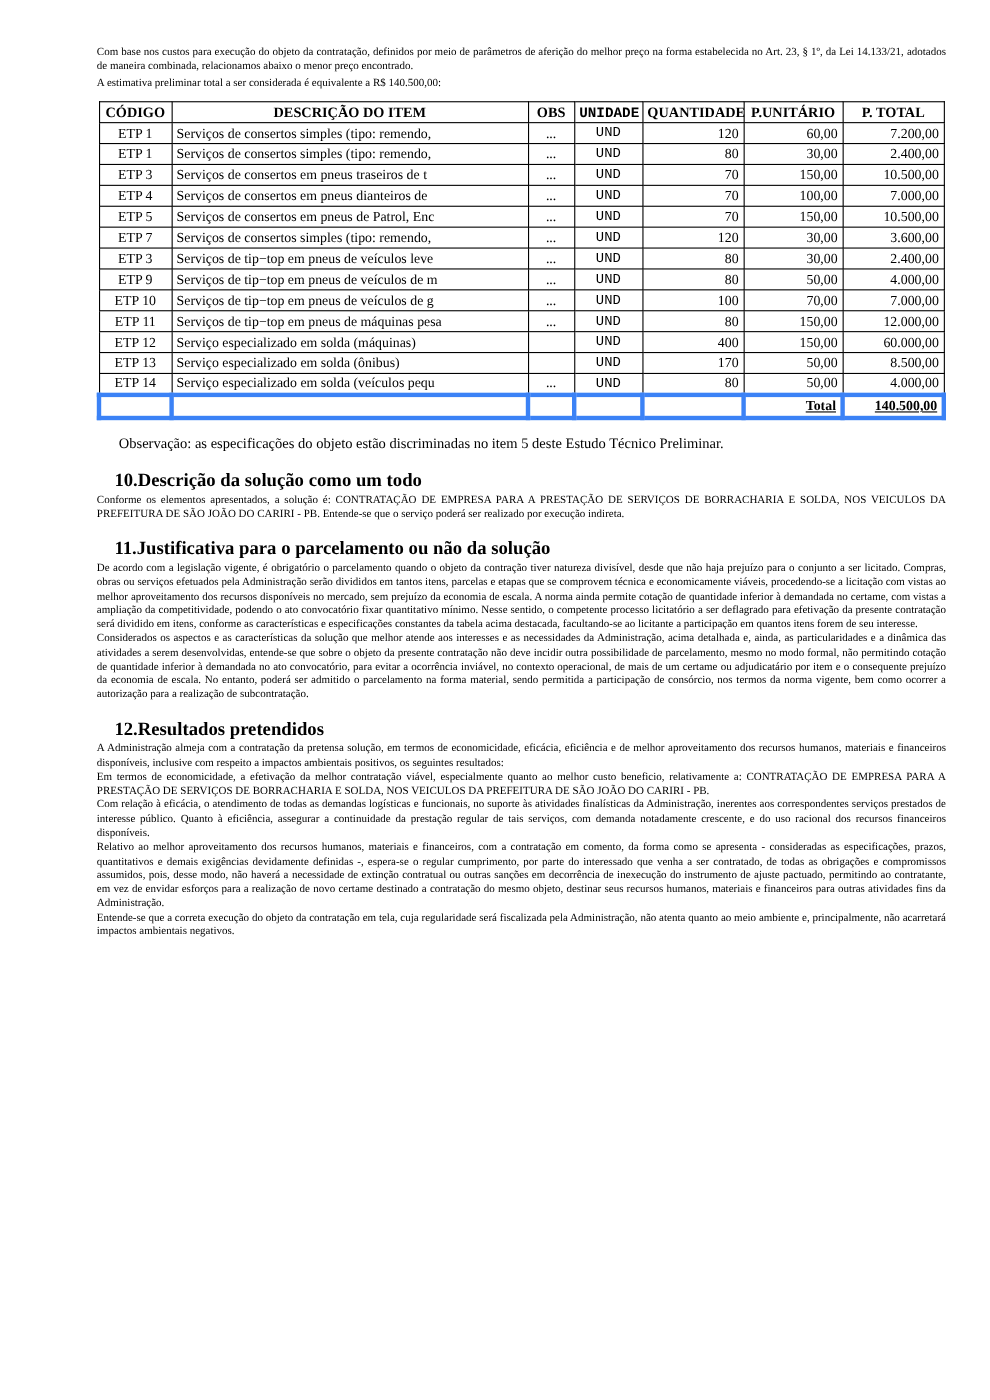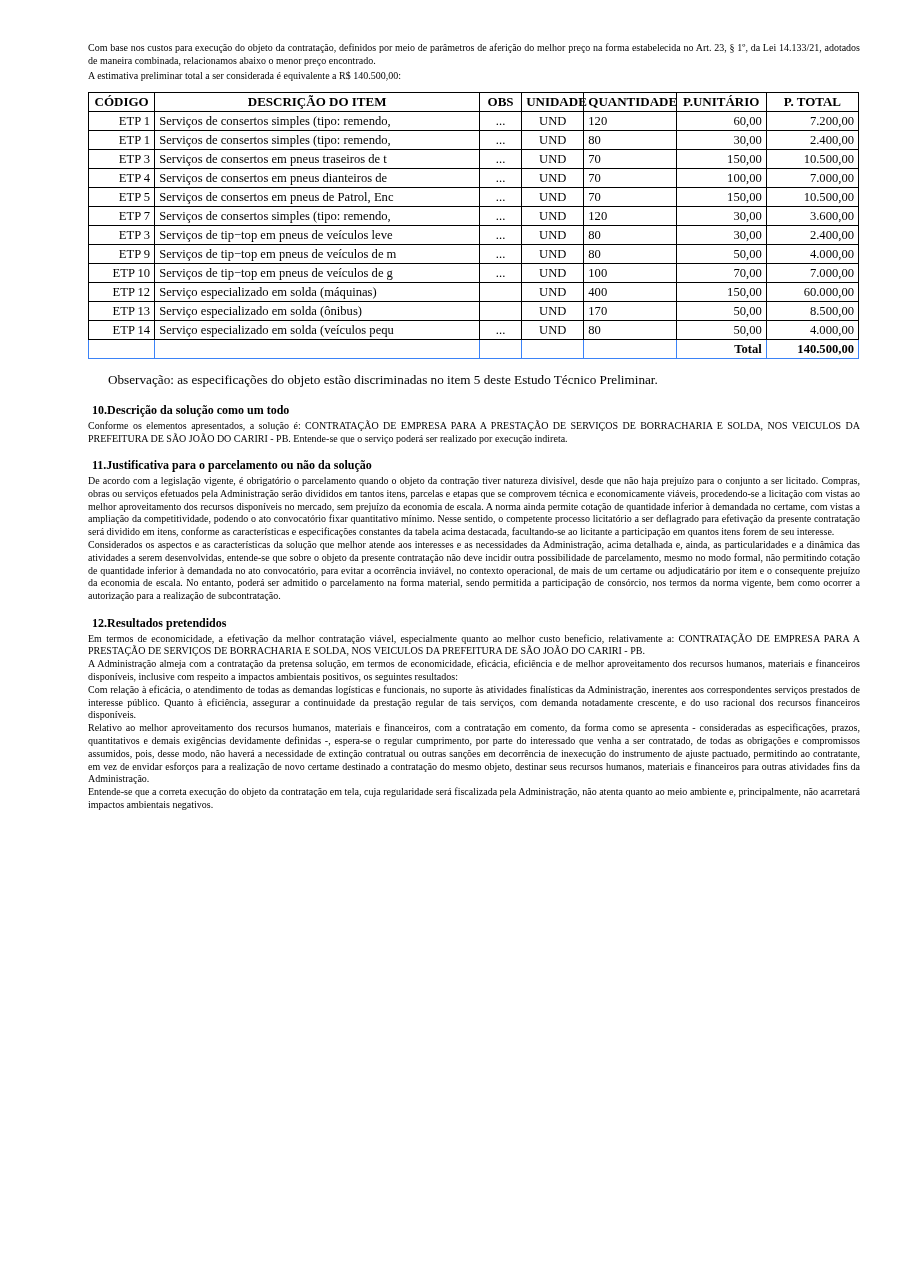--- a/index.html
+++ b/index.html
@@ -44,52 +44,53 @@
     vertical-align: middle;
     height: 19px;
     box-sizing: border-box;
   }
   table.items thead th {
     text-align: center;
     font-weight: bold;
     font-size: 13px;
     white-space: nowrap;
   }
-  .c-codigo { width: 66px; text-align: right; }
+  .c-codigo { width: 66px; text-align: center; }
   .c-desc   { width: 324px; text-align: left; }
   .c-obs    { width: 42px;  text-align: center; }
-  .c-und    { width: 62px;  text-align: center; }
-  .c-qtd    { width: 92px;  }
+  .c-und    { width: 62px;  text-align: center; font-family: Liberation Mono, monospace; }
+  .c-qtd    { width: 92px;  text-align: right; }
   .c-unit   { width: 90px;  text-align: right; }
   .c-total  { width: 92px;  text-align: right; }
 
   tr.total-row td {
-    border: 1px solid #3b82f6;
+    border: 4px solid #3b82f6;
+    text-decoration: underline;
   }
   td.total-label {
     text-align: right;
     font-weight: bold;
   }
   td.total-value {
     text-align: right;
     font-weight: bold;
   }
   td.blank-cell {
     border-right: 1px solid #000000;
   }
   .obs-note {
     margin-top: 13px;
     margin-bottom: 14px;
     font-size: 13.2px;
     margin-left: 20px;
   }
   h2.section {
-    font-size: 12px;
-    font-weight: bold;
-    margin: 0 0 1px 4px;
+    font-size: 17px;
+    font-weight: bold;
+    margin: 0 0 1px 16px;
     line-height: 1.3;
   }
   .section-block {
     margin-bottom: 13px;
   }
   .section-block p {
     margin: 0;
   }
 </style>
 </head>
@@ -188,20 +189,29 @@
         <tr>
           <td class="c-codigo">ETP 10</td>
           <td class="c-desc">Serviços de tip−top em pneus de veículos de g</td>
           <td class="c-obs">...</td>
           <td class="c-und">UND</td>
           <td class="c-qtd">100</td>
           <td class="c-unit">70,00</td>
           <td class="c-total">7.000,00</td>
         </tr>
         <tr>
+          <td class="c-codigo">ETP 11</td>
+          <td class="c-desc">Serviços de tip−top em pneus de máquinas pesa</td>
+          <td class="c-obs">...</td>
+          <td class="c-und">UND</td>
+          <td class="c-qtd">80</td>
+          <td class="c-unit">150,00</td>
+          <td class="c-total">12.000,00</td>
+        </tr>
+        <tr>
           <td class="c-codigo">ETP 12</td>
           <td class="c-desc">Serviço especializado em solda (máquinas)</td>
           <td class="c-obs"></td>
           <td class="c-und">UND</td>
           <td class="c-qtd">400</td>
           <td class="c-unit">150,00</td>
           <td class="c-total">60.000,00</td>
         </tr>
         <tr>
           <td class="c-codigo">ETP 13</td>
@@ -242,21 +252,21 @@
         <h2 class="section">10.Descrição da solução como um todo</h2>
         <p>Conforme os elementos apresentados, a solução é: CONTRATAÇÃO DE EMPRESA PARA A PRESTAÇÃO DE SERVIÇOS DE BORRACHARIA E SOLDA, NOS VEICULOS DA PREFEITURA DE SÃO JOÃO DO CARIRI - PB. Entende-se que o serviço poderá ser realizado por execução indireta.</p>
       </div>
       <div class="section-block">
         <h2 class="section">11.Justificativa para o parcelamento ou não da solução</h2>
         <p>De acordo com a legislação vigente, é obrigatório o parcelamento quando o objeto da contração tiver natureza divisível, desde que não haja prejuízo para o conjunto a ser licitado. Compras, obras ou serviços efetuados pela Administração serão divididos em tantos itens, parcelas e etapas que se comprovem técnica e economicamente viáveis, procedendo-se a licitação com vistas ao melhor aproveitamento dos recursos disponíveis no mercado, sem prejuízo da economia de escala. A norma ainda permite cotação de quantidade inferior à demandada no certame, com vistas a ampliação da competitividade, podendo o ato convocatório fixar quantitativo mínimo. Nesse sentido, o competente processo licitatório a ser deflagrado para efetivação da presente contratação será dividido em itens, conforme as características e especificações constantes da tabela acima destacada, facultando-se ao licitante a participação em quantos itens forem de seu interesse.</p>
         <p>Considerados os aspectos e as características da solução que melhor atende aos interesses e as necessidades da Administração, acima detalhada e, ainda, as particularidades e a dinâmica das atividades a serem desenvolvidas, entende-se que sobre o objeto da presente contratação não deve incidir outra possibilidade de parcelamento, mesmo no modo formal, não permitindo cotação de quantidade inferior à demandada no ato convocatório, para evitar a ocorrência inviável, no contexto operacional, de mais de um certame ou adjudicatário por item e o consequente prejuízo da economia de escala. No entanto, poderá ser admitido o parcelamento na forma material, sendo permitida a participação de consórcio, nos termos da norma vigente, bem como ocorrer a autorização para a realização de subcontratação.</p>
       </div>
       <div class="section-block">
         <h2 class="section">12.Resultados pretendidos</h2>
+        <p>A Administração almeja com a contratação da pretensa solução, em termos de economicidade, eficácia, eficiência e de melhor aproveitamento dos recursos humanos, materiais e financeiros disponíveis, inclusive com respeito a impactos ambientais positivos, os seguintes resultados:</p>
         <p>Em termos de economicidade, a efetivação da melhor contratação viável, especialmente quanto ao melhor custo beneficio, relativamente a: CONTRATAÇÃO DE EMPRESA PARA A PRESTAÇÃO DE SERVIÇOS DE BORRACHARIA E SOLDA, NOS VEICULOS DA PREFEITURA DE SÃO JOÃO DO CARIRI - PB.</p>
-        <p>A Administração almeja com a contratação da pretensa solução, em termos de economicidade, eficácia, eficiência e de melhor aproveitamento dos recursos humanos, materiais e financeiros disponíveis, inclusive com respeito a impactos ambientais positivos, os seguintes resultados:</p>
         <p>Com relação à eficácia, o atendimento de todas as demandas logísticas e funcionais, no suporte às atividades finalísticas da Administração, inerentes aos correspondentes serviços prestados de interesse público. Quanto à eficiência, assegurar a continuidade da prestação regular de tais serviços, com demanda notadamente crescente, e do uso racional dos recursos financeiros disponíveis.</p>
         <p>Relativo ao melhor aproveitamento dos recursos humanos, materiais e financeiros, com a contratação em comento, da forma como se apresenta - consideradas as especificações, prazos, quantitativos e demais exigências devidamente definidas -, espera-se o regular cumprimento, por parte do interessado que venha a ser contratado, de todas as obrigações e compromissos assumidos, pois, desse modo, não haverá a necessidade de extinção contratual ou outras sanções em decorrência de inexecução do instrumento de ajuste pactuado, permitindo ao contratante, em vez de envidar esforços para a realização de novo certame destinado a contratação do mesmo objeto, destinar seus recursos humanos, materiais e financeiros para outras atividades fins da Administração.</p>
         <p>Entende-se que a correta execução do objeto da contratação em tela, cuja regularidade será fiscalizada pela Administração, não atenta quanto ao meio ambiente e, principalmente, não acarretará impactos ambientais negativos.</p>
       </div>
     </div>
 
 </div>
 
 </body></html>

